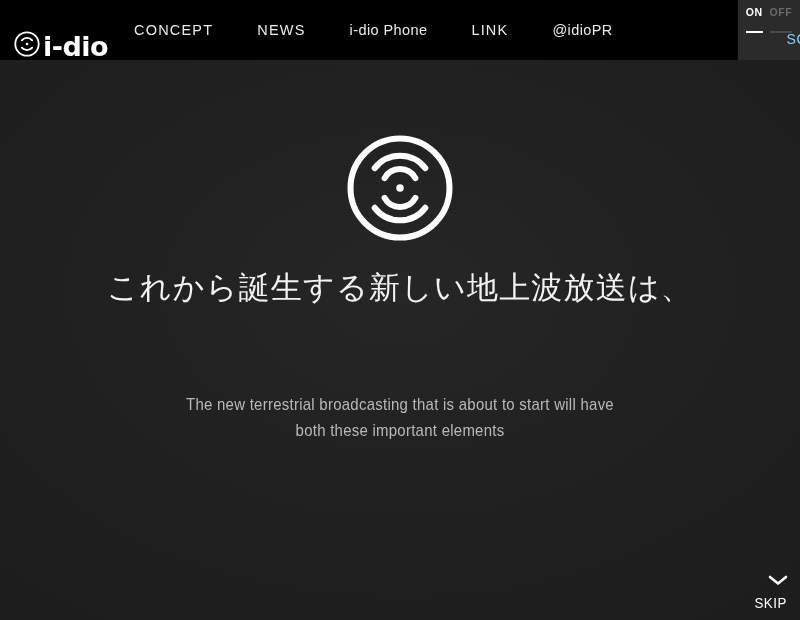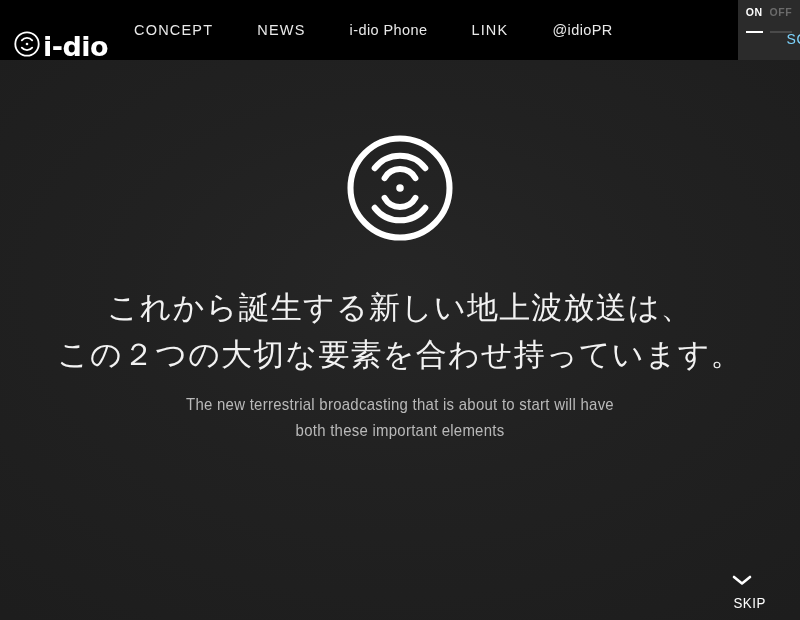--- a/index.html
+++ b/index.html
@@ -117,21 +117,21 @@
     position: absolute;
     left: 345px;
     top: 133px;
     width: 110px;
     height: 110px;
   }
 
   
   .headline {
     position: absolute;
-    top: 284px;
+    top: 264px;
     left: 0;
     width: 800px;
     text-align: center;
     color: #f2f2f2;
     font-family: "DejaVu Serif", "Liberation Serif", serif;
     font-size: 31px;
     line-height: 47px;
     letter-spacing: 1.2px;
     font-weight: normal;
     white-space: nowrap;
@@ -153,21 +153,21 @@
     transform: scaleX(0.88);
   }
   .subtitle-line { display: block; }
 
   
   .skip {
     position: absolute;
     right: 12px;
     bottom: 8px;
     width: 56px;
-    text-align: left;
+    text-align: right;
     cursor: pointer;
     z-index: 20;
   }
   .skip-chevron {
     display: block;
     margin: 0 auto 4px auto;
   }
   .skip-label {
     color: #ffffff;
     font-size: 14.5px;
@@ -221,21 +221,20 @@
       <circle cx="50" cy="50" r="3.4" fill="#ffffff"></circle>
       <path d="M 36 41 A 16 16 0 0 1 64 41" fill="none" stroke="#ffffff" stroke-width="5.5" stroke-linecap="round"></path>
       <path d="M 27 32 A 29 29 0 0 1 73 32" fill="none" stroke="#ffffff" stroke-width="5.5" stroke-linecap="round"></path>
       <path d="M 36 59 A 16 16 0 0 0 64 59" fill="none" stroke="#ffffff" stroke-width="5.5" stroke-linecap="round"></path>
       <path d="M 27 68 A 29 29 0 0 0 73 68" fill="none" stroke="#ffffff" stroke-width="5.5" stroke-linecap="round"></path>
     </svg>
   </div>
 
   <div class="headline">
     <span class="headline-line">これから誕生する新しい地上波放送は、</span>
-    <span class="headline-line">この２つの大切な要素を合わせ持っています。</span>
   </div>
 
   <div class="subtitle">
     <span class="subtitle-line">The new terrestrial broadcasting that is about to start will have</span>
     <span class="subtitle-line">both these important elements</span>
   </div>
 
   <div class="skip">
     <span class="skip-chevron">
       <svg width="20" height="11" viewBox="0 0 20 11">

